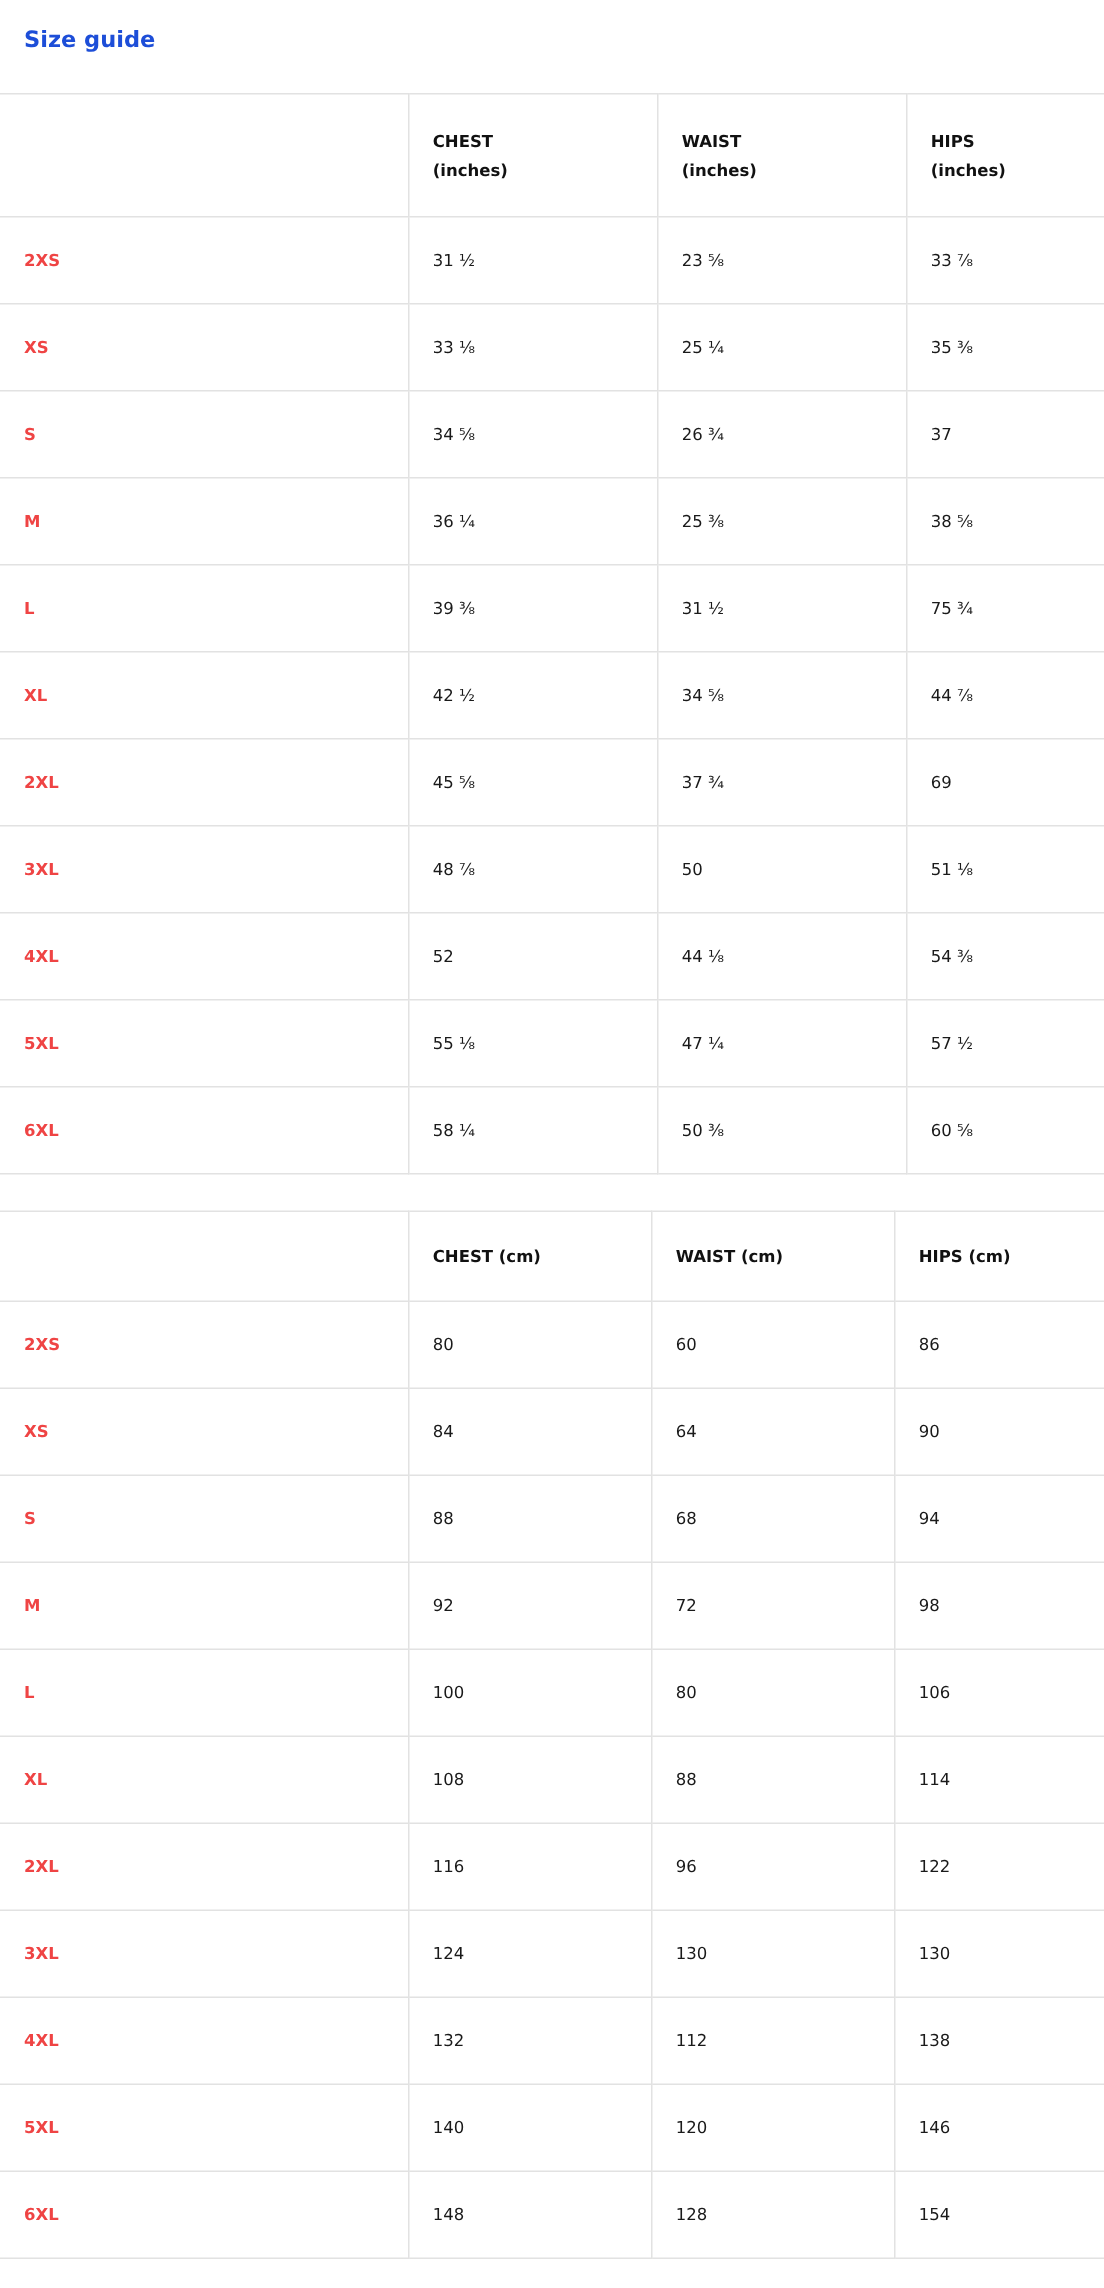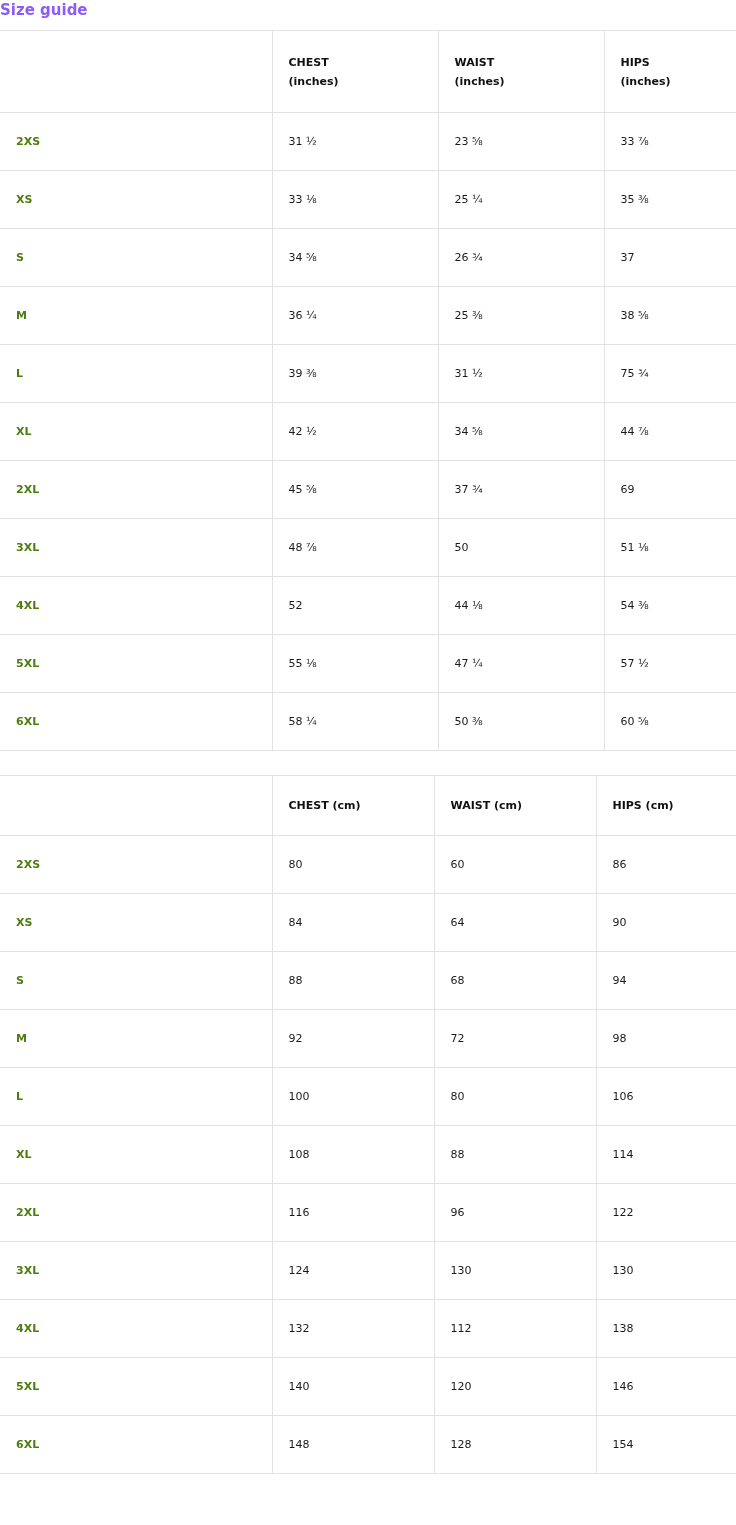--- a/index.html
+++ b/index.html
@@ -14,22 +14,22 @@
     -webkit-font-smoothing: antialiased;
   }
   .page {
     width: 736px;
     box-sizing: border-box;
     padding: 0;
   }
   .page-title {
     font-size: 15px;
     font-weight: bold;
-    color: #8b5cf6;
-    margin: 0;
+    color: #1d4ed8;
+    margin: 16px;
     padding: 0 0 10px 0;
     line-height: 20px;
   }
   table.size-table {
     width: 736px;
     border-collapse: collapse;
     table-layout: fixed;
     font-size: 11px;
   }
   table.size-table col.c0 { width: 272px; }
@@ -59,21 +59,21 @@
     color: #111111;
     line-height: 19px;
     padding-top: 0;
     height: 82px;
   }
   table.size-table thead th.corner {
     border-right: 1px solid #e2e2e2;
   }
   table.size-table tbody td.rowhead {
     font-weight: bold;
-    color: #4d7c0f;
+    color: #ef4444;
   }
   .table-gap {
     height: 24px;
   }
   .hdr-line {
     display: block;
   }
   
   table.cm-table col.c0 { width: 272px; }
   table.cm-table col.c1 { width: 162px; }

